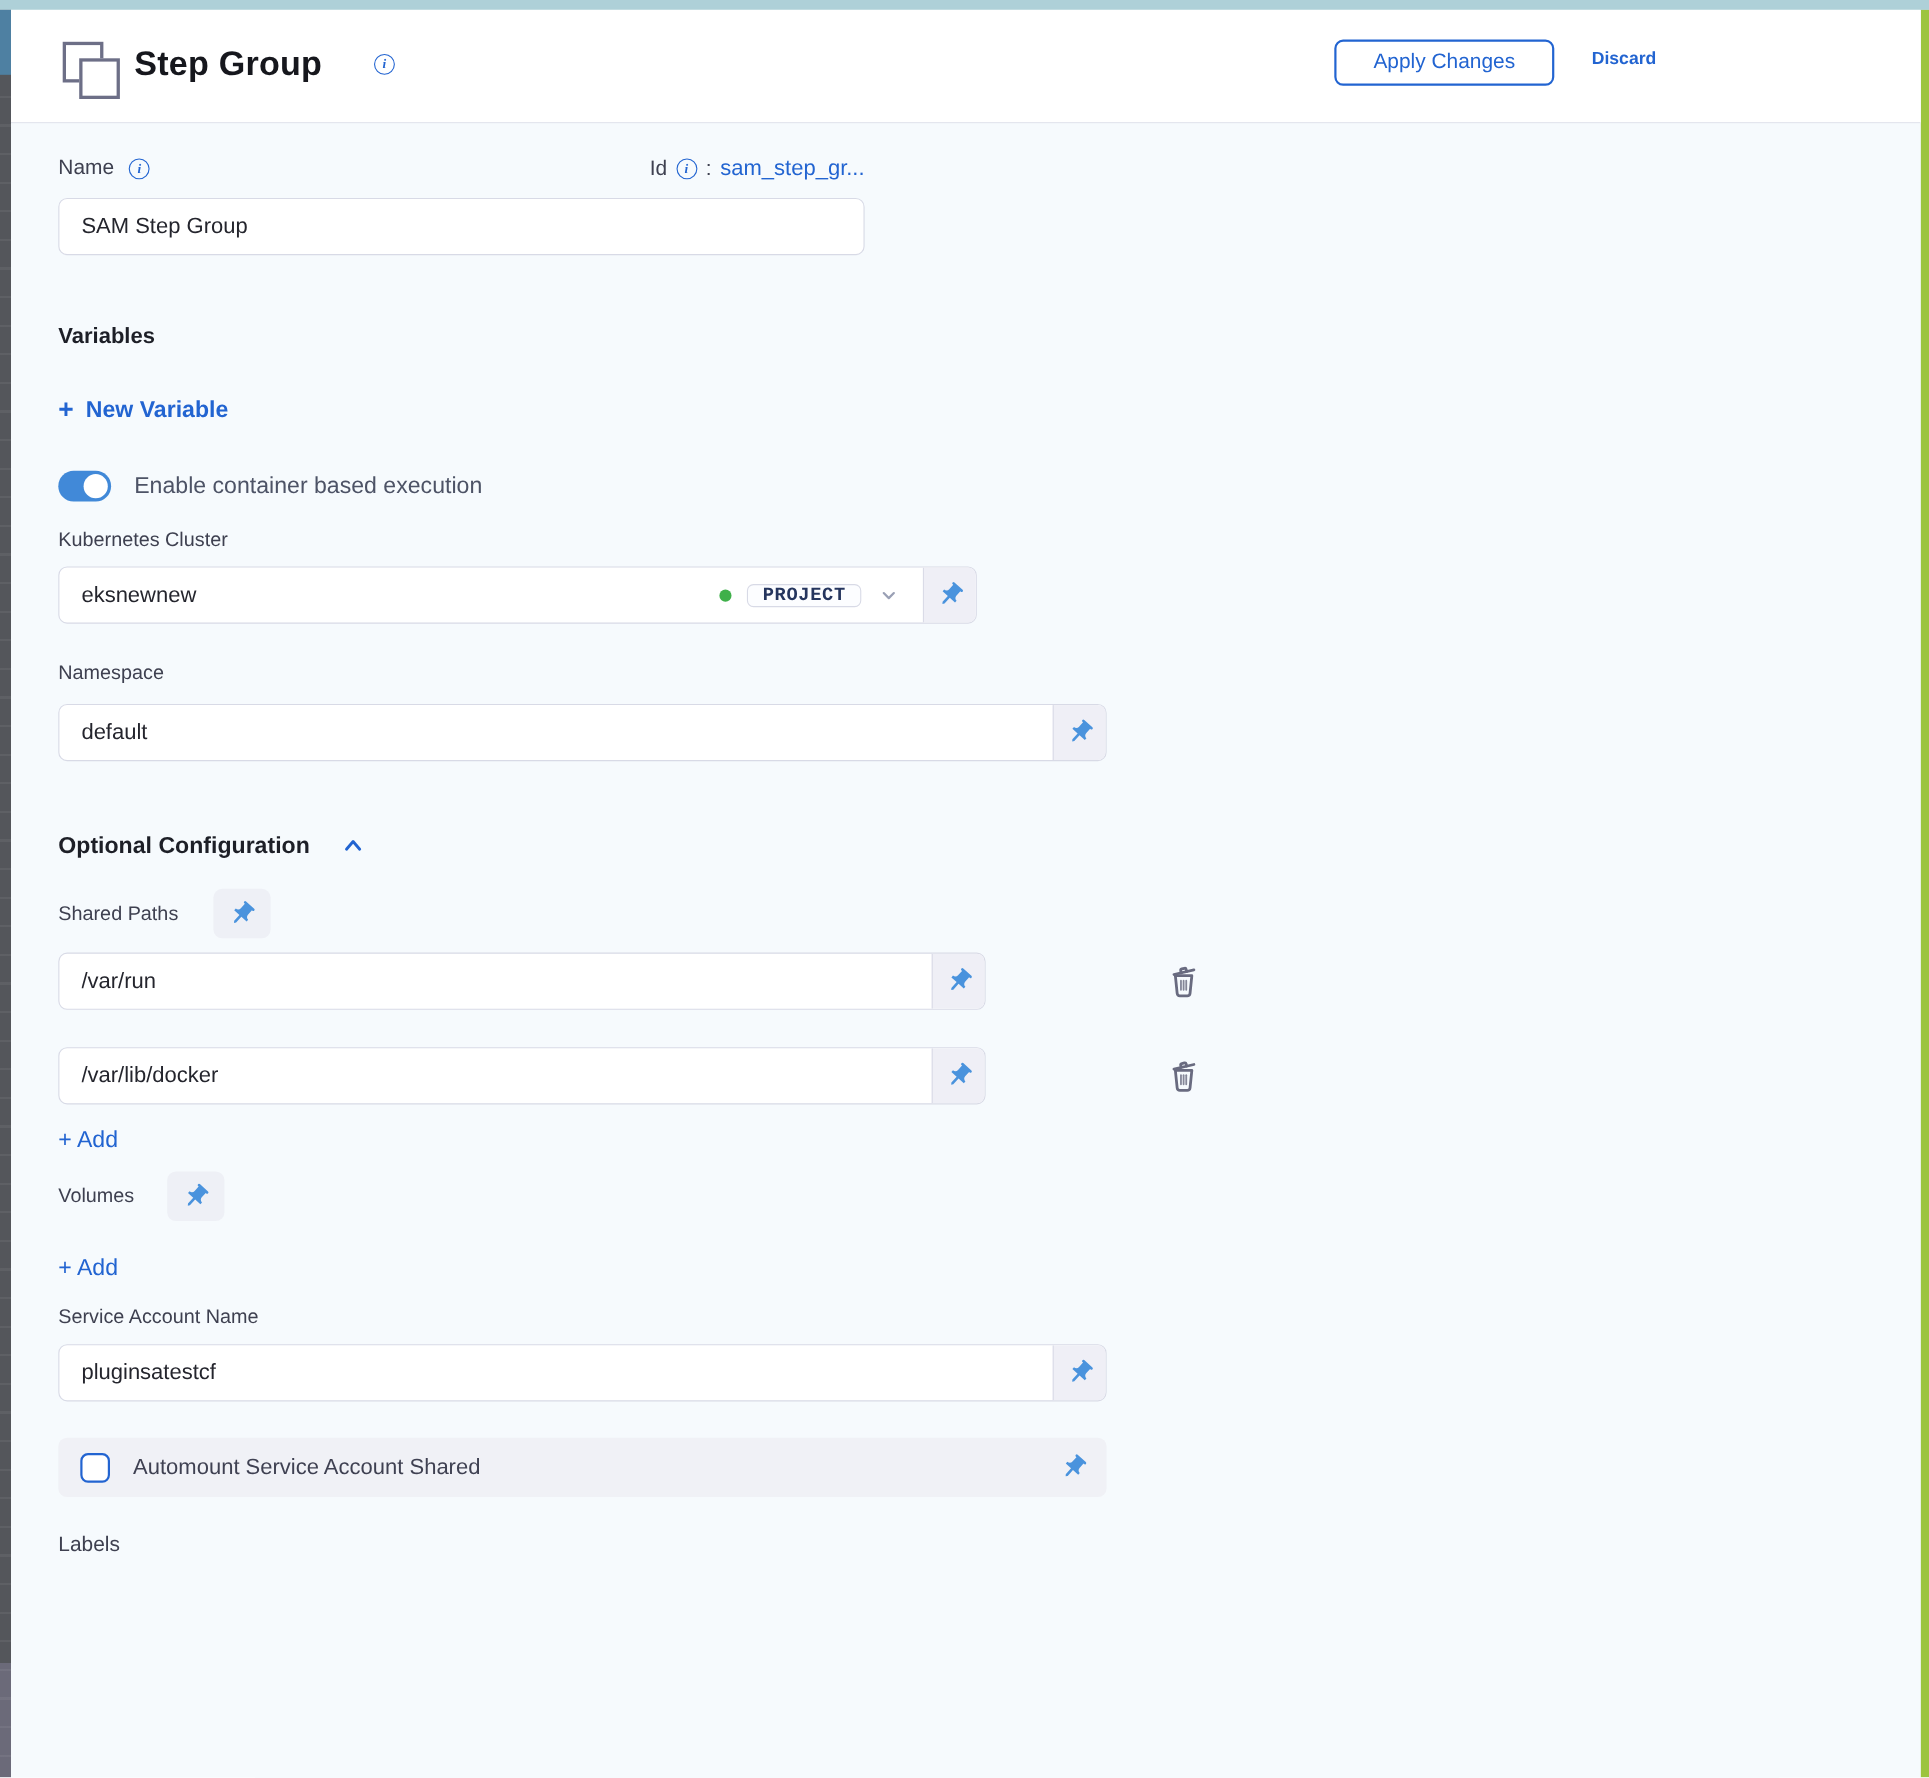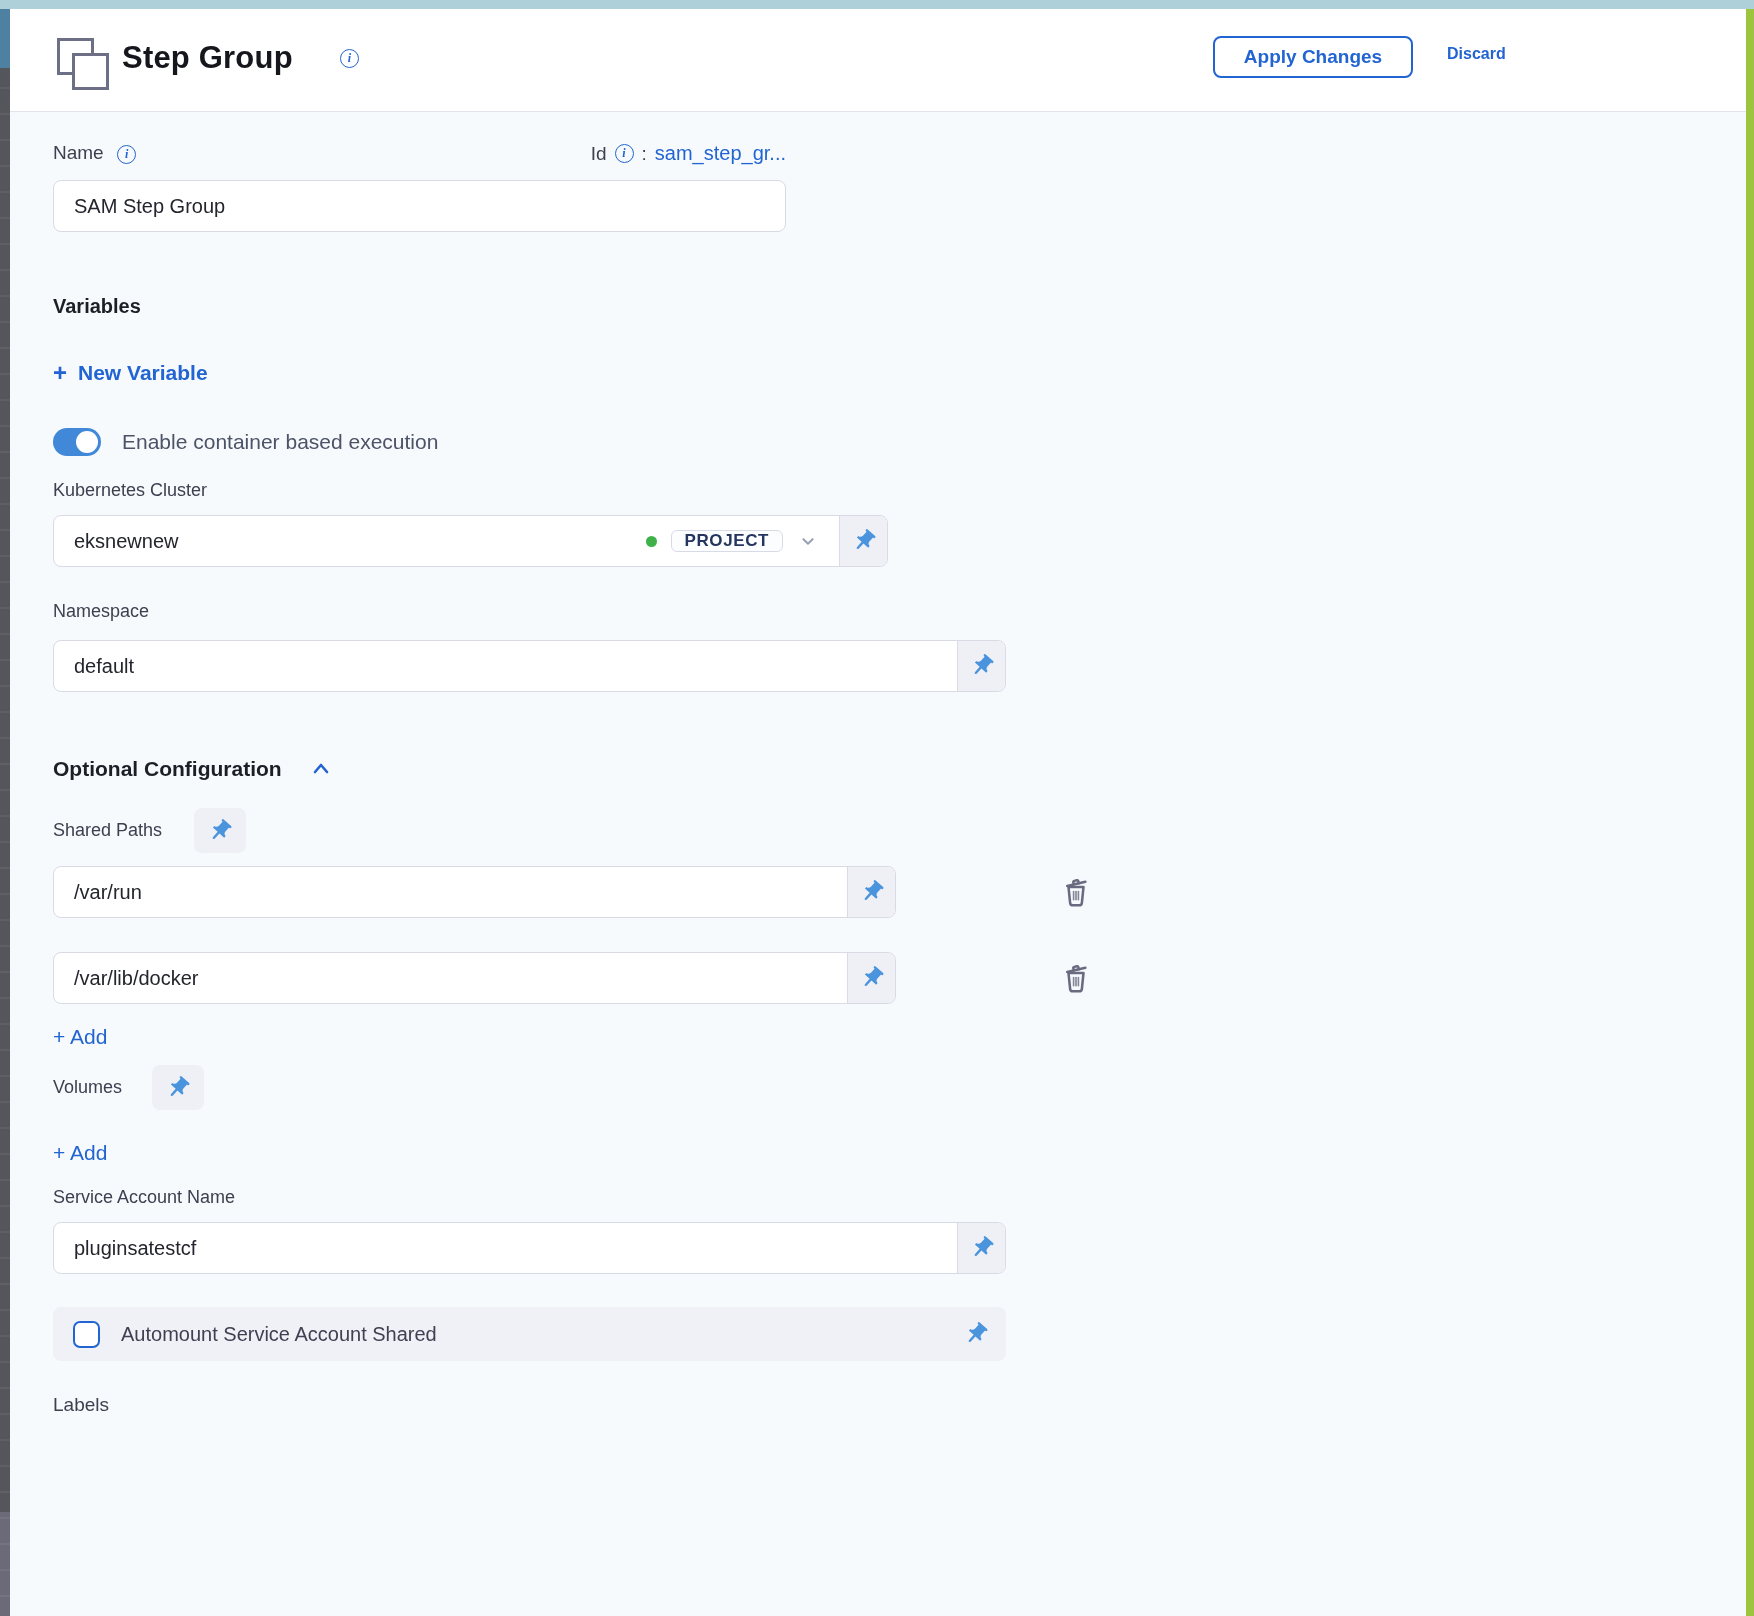--- a/index.html
+++ b/index.html
@@ -28,42 +28,42 @@
   .page-title { position:absolute; left:112px; top:31px; font-size:31px; font-weight:700; color:#16171d; letter-spacing:0.2px; }
 
   .info-icon { display:inline-flex; align-items:center; justify-content:center;
                width:19px; height:19px; border:1.6px solid #2264d1; border-radius:50%;
                color:#2264d1; font-size:12px; font-style:italic; font-family:"Liberation Serif", serif;
                font-weight:700; vertical-align:middle; }
   .title-info { position:absolute; left:330px; top:40px; }
 
   .apply-btn { position:absolute; left:1203px; top:27px; width:200px; height:42px;
                border:2px solid #2264d1; border-radius:8px; background:#ffffff;
-               color:#2264d1; font-size:19px; font-weight:700; display:flex; align-items:center; justify-content:center;
+               color:#2264d1; font-size:19px; font-weight:400; display:flex; align-items:center; justify-content:center;
                font-family:inherit; cursor:pointer; }
   .discard-link { position:absolute; left:1437px; top:36px; font-size:16px; font-weight:700; color:#2264d1; cursor:pointer; }
 
   
   .row { position:absolute; left:43px; }
   .label { font-size:18px; color:#3e4050; font-weight:400; }
   .heading { font-size:20px; color:#1d1f27; font-weight:700; }
   .blue-link { color:#2264d1; font-weight:600; cursor:pointer; }
 
   .widget { display:flex; align-items:stretch; height:52px; background:#ffffff;
             border:1px solid #d8dae6; border-radius:8px; overflow:hidden; }
   .widget .value-area { flex:1; display:flex; align-items:center; padding:0 20px; gap:14px; min-width:0; }
   .widget input { border:none; outline:none; flex:1; font-size:20px; color:#24252d; font-family:inherit; background:transparent; min-width:0; }
   .pin-section { width:48px; background:#efeff6; border-left:1px solid #dadbe7; display:flex; align-items:center; justify-content:center; flex:none; cursor:pointer; }
 
   .pin-btn-standalone { width:52px; height:45px; background:#eef0f6; border-radius:8px;
                         display:flex; align-items:center; justify-content:center; cursor:pointer; }
 
   .green-dot { width:11px; height:11px; border-radius:50%; background:#3fb04a; flex:none; }
   .scope-badge { flex:none; font-size:17px; font-weight:600; color:#25355e; letter-spacing:0.6px;
-                 border:1px solid #d8dae6; border-radius:6px; background:#fcfdff; padding:0 13px; }
+                 border:1px solid #d8dae6; border-radius:6px; background:#fcfdff; padding:0 13px;font-family:Liberation Mono, monospace; }
 
   .toggle { position:relative; width:48px; height:28px; border-radius:15px; background:#4189d8; cursor:pointer; flex:none; }
   .toggle .knob { position:absolute; right:3px; top:3px; width:22px; height:22px; border-radius:50%; background:#ffffff; }
 
   .checkbox { width:27px; height:27px; border:2px solid #2264d1; border-radius:7px; background:#ffffff; flex:none; cursor:pointer; }
 
   .trash-btn { position:absolute; width:36px; height:40px; background:transparent; border:none; cursor:pointer; padding:0; }
 
   .plus-glyph { font-size:24px; font-weight:600; color:#2264d1; line-height:1; }
 

